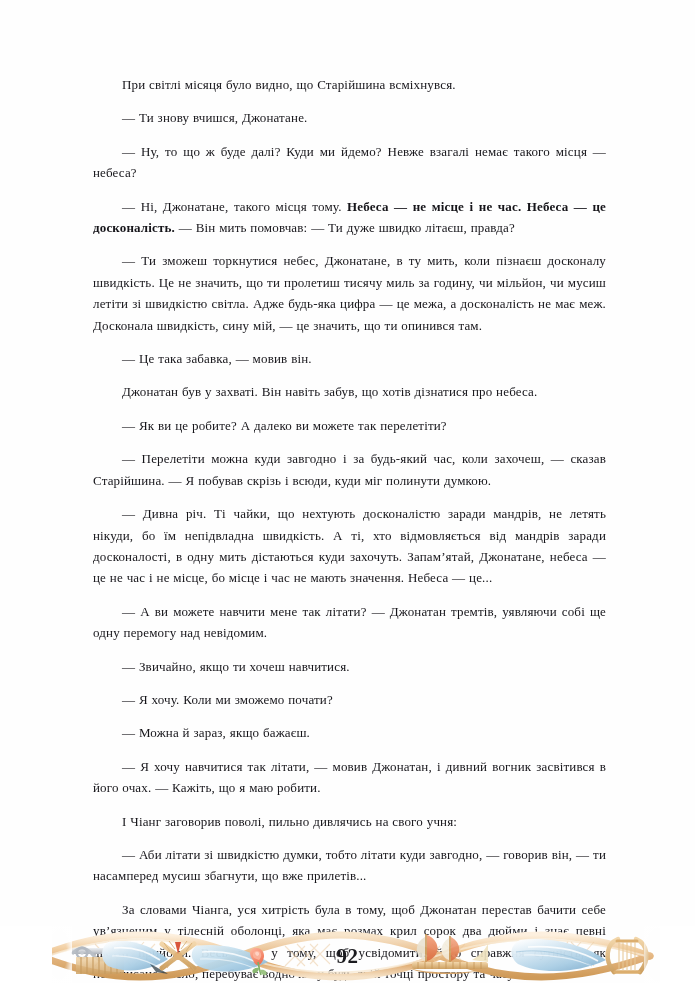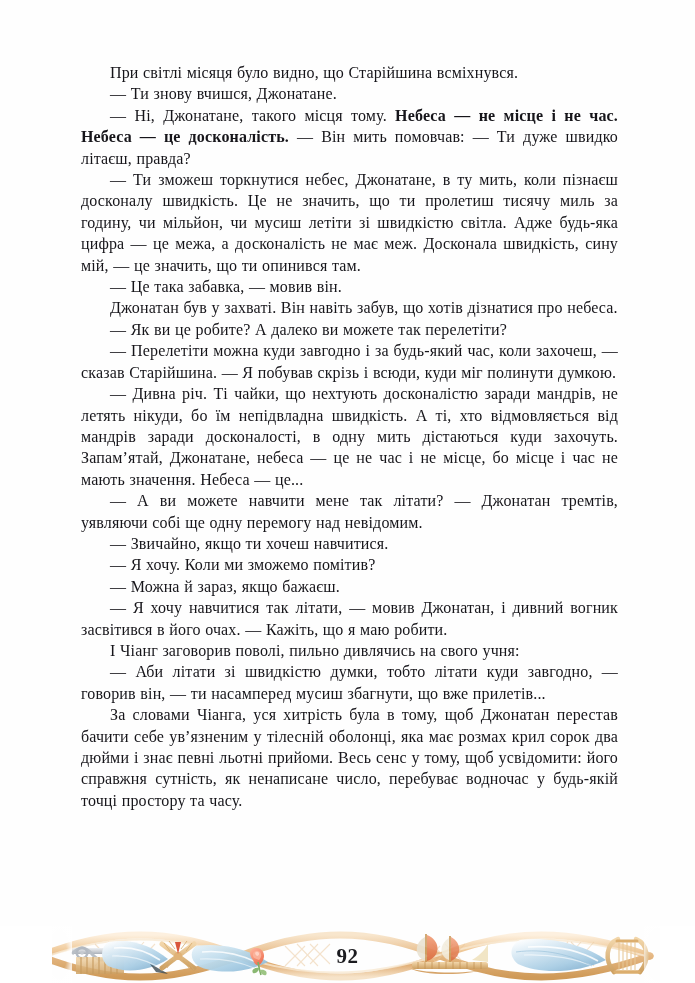--- a/index.html
+++ b/index.html
@@ -23,24 +23,24 @@
   }
 
   #textcol {
     position: absolute;
     left: 81px;
     top: 62px;
     width: 537px;
   }
 
   p.para {
-    margin: 0;
+    margin: 12px;
     text-align: justify;
     text-justify: inter-word;
-    font-size: 16px;
+    font-size: 13px;
     line-height: 21.4px;
     letter-spacing: 0.15px;
     word-spacing: 0.4px;
     text-indent: 29px;
     hyphens: auto;
     -webkit-hyphens: auto;
   }
   p.para b { font-weight: 700; }
 
   
@@ -71,32 +71,33 @@
 </style>
 </head>
 <body>
 
 <div id="page">
 
   <div id="textcol">
 
     <p class="para">При світлі місяця було видно, що Старійшина всміхнувся.</p>
     <p class="para dash">— Ти знову вчишся, Джонатане.</p>
+    <p class="para dash">— Ну, то що ж буде далі? Куди ми йдемо? Невже взагалі немає такого місця — небеса?</p>
 
     <p class="para dash"><span>— Ні, Джонатане, такого місця тому. </span><b>Небеса — не місце і не час. Небеса — це досконалість.</b><span> — Він мить помовчав: — Ти дуже швидко літаєш, правда?</span></p>
 
     <p class="para dash">— Ти зможеш торкнутися небес, Джонатане, в ту мить, коли пізнаєш досконалу швидкість. Це не значить, що ти пролетиш тисячу миль за годину, чи мільйон, чи мусиш летіти зі швидкістю світла. Адже будь-яка цифра — це межа, а досконалість не має меж. Досконала швидкість, сину мій, — це значить, що ти опинився там.</p>
     <p class="para dash">— Це така забавка, — мовив він.</p>
     <p class="para">Джонатан був у захваті. Він навіть забув, що хотів дізнатися про небеса.</p>
     <p class="para dash">— Як ви це робите? А далеко ви можете так перелетіти?</p>
     <p class="para dash">— Перелетіти можна куди завгодно і за будь-який час, коли захочеш, — сказав Старійшина. — Я побував скрізь і всюди, куди міг полинути думкою.</p>
     <p class="para dash">— Дивна річ. Ті чайки, що нехтують досконалістю заради мандрів, не летять нікуди, бо їм непідвладна швидкість. А ті, хто відмовляється від мандрів заради досконалості, в одну мить дістаються куди захочуть. Запам’ятай, Джонатане, небеса — це не час і не місце, бо місце і час не мають значення. Небеса — це...</p>
     <p class="para dash">— А ви можете навчити мене так літати? — Джонатан тремтів, уявляючи собі ще одну перемогу над невідомим.</p>
     <p class="para dash">— Звичайно, якщо ти хочеш навчитися.</p>
-    <p class="para dash">— Я хочу. Коли ми зможемо помітив?</p>
+    <p class="para dash">— Я хочу. Коли ми зможемо почати?</p>
     <p class="para dash">— Можна й зараз, якщо бажаєш.</p>
     <p class="para dash">— Я хочу навчитися так літати, — мовив Джонатан, і дивний вогник засвітився в його очах. — Кажіть, що я маю робити.</p>
     <p class="para">І Чіанг заговорив поволі, пильно дивлячись на свого учня:</p>
     <p class="para dash">— Аби літати зі швидкістю думки, тобто літати куди завгодно, — говорив він, — ти насамперед мусиш збагнути, що вже прилетів...</p>
     <p class="para">За словами Чіанга, уся хитрість була в тому, щоб Джонатан перестав бачити себе ув’язненим у тілесній оболонці, яка має розмах крил сорок два дюйми і знає певні льотні прийоми. Весь сенс у тому, щоб усвідомити: його справжня сутність, як ненаписане число, перебуває водночас у будь-якій точці простору та часу.</p>
 
   </div>
 
   <div id="footer">
     <svg width="695" height="57" viewBox="0 0 695 57" xmlns="http://www.w3.org/2000/svg">

